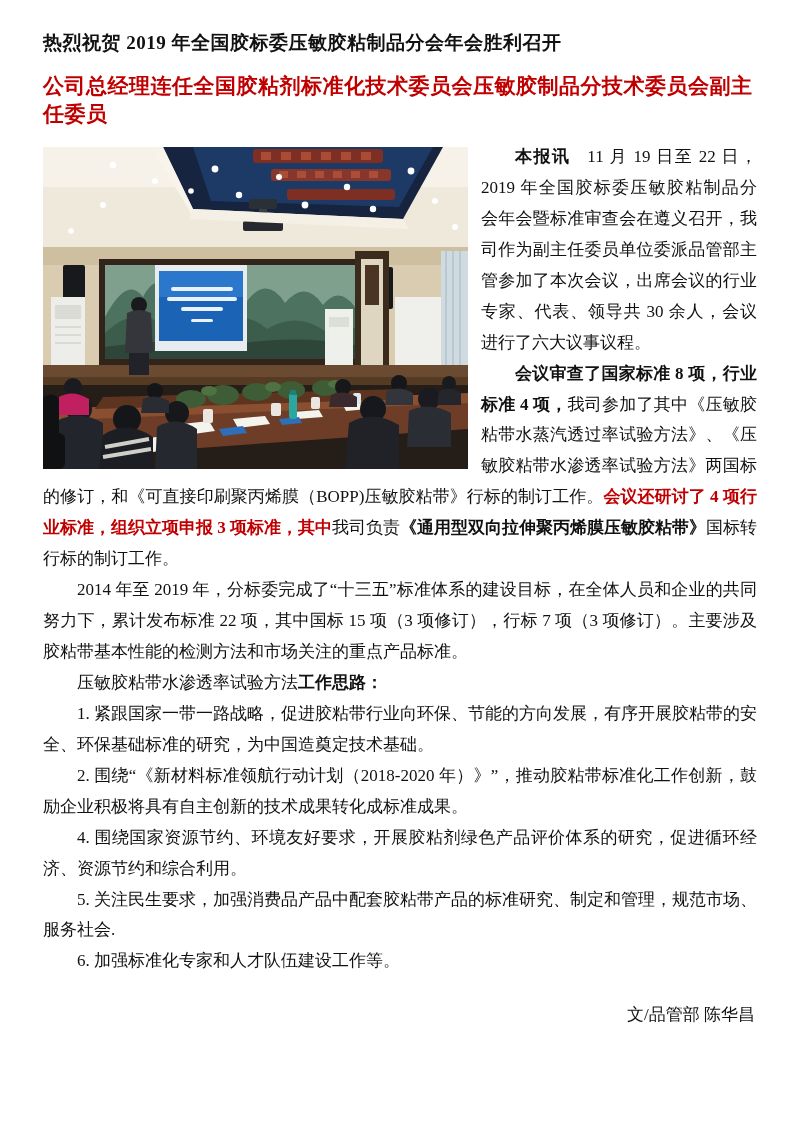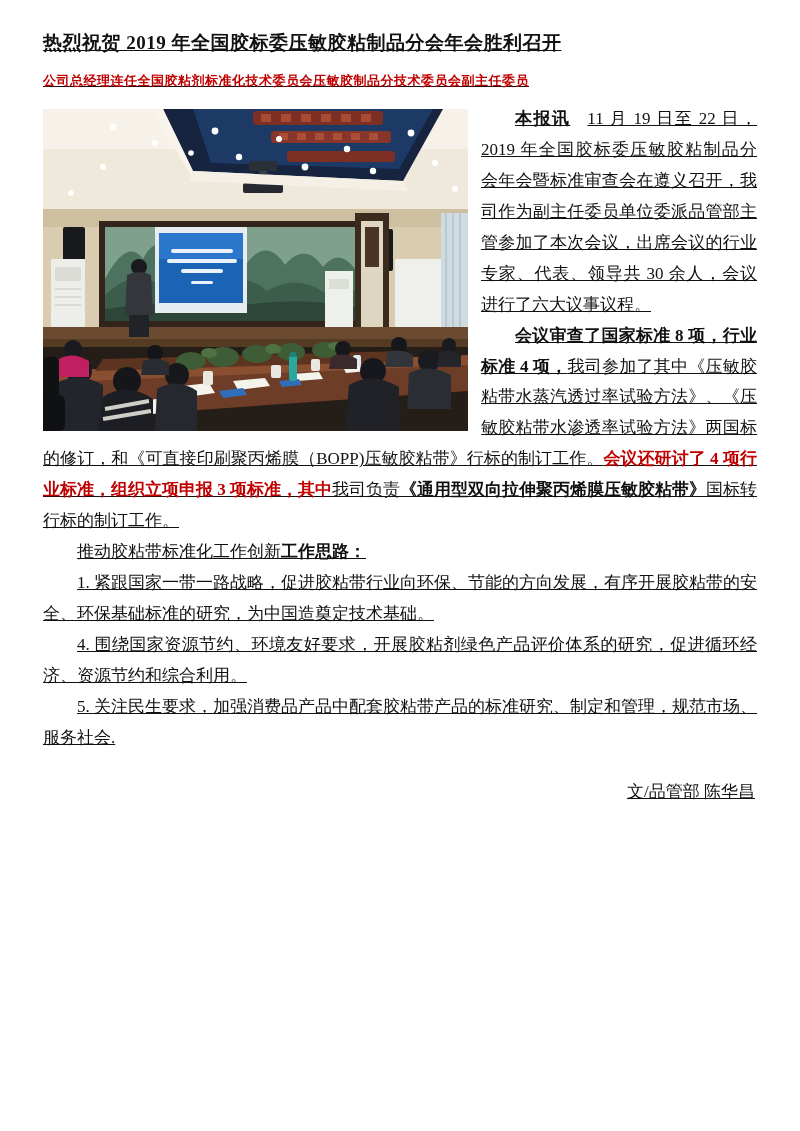--- a/index.html
+++ b/index.html
@@ -4,28 +4,27 @@
 <style>
   html,body{margin:0;padding:0;}
   body{
     width:800px;height:1131px;background:#ffffff;overflow:hidden;
     font-family:"Liberation Serif","DejaVu Serif",serif;
     color:#111;
   }
   .page{
     box-sizing:border-box;width:800px;height:1131px;
     padding:26px 43px 20px 43px;
-    text-decoration:underline;
   }
   .main-title{
     font-size:19px;font-weight:bold;letter-spacing:.5px;
     margin:4px 0 16px 0;color:#111;
   }
   .sub-title{
-    font-size:13px;font-weight:bold;letter-spacing:.5px;
+    font-size:21px;font-weight:bold;letter-spacing:.5px;
     margin:0 0 14px 0;color:#c00000;
   }
   .article{
     font-size:17px;line-height:1.82;text-align:justify;
   }
   .article p{margin:0;text-indent:2em;}
   .lead{font-weight:bold;margin-right:1em;}
   .b{font-weight:bold;}
   .red{font-weight:bold;color:#c00000;}
   .photo{
@@ -228,26 +227,29 @@
 
     <p>
       <span class="lead">本报讯</span><span>11 月 19 日至 22 日，2019 年全国胶标委压敏胶粘制品分会年会暨标准审查会在遵义召开，我司作为副主任委员单位委派品管部主管参加了本次会议，出席会议的行业专家、代表、领导共 30 余人，会议进行了六大议事议程。</span>
     </p>
 
     <p>
       <span class="b">会议审查了国家标准 8 项，行业标准 4 项，</span><span>我司参加了其中《压敏胶粘带水蒸汽透过率试验方法》、《压敏胶粘带水渗透率试验方法》两国标的修订，和《可直接印刷聚丙烯膜（BOPP)压敏胶粘带》行标的制订工作。</span><span class="red">会议还研讨了 4 项行业标准，组织立项申报 3 项标准，其中</span><span>我司负责</span><span class="b">《通用型双向拉伸聚丙烯膜压敏胶粘带》</span><span>国标转行标的制订工作。</span>
     </p>
 
 
+    <p>2014 年至 2019 年，分标委完成了“十三五”标准体系的建设目标，在全体人员和企业的共同努力下，累计发布标准 22 项，其中国标 15 项（3 项修订），行标 7 项（3 项修订）。主要涉及胶粘带基本性能的检测方法和市场关注的重点产品标准。</p>
 
     <p>
-      <span>推动胶粘带标准化工作创新</span><span class="b">工作思路：</span>
+      <span>压敏胶粘带水渗透率试验方法</span><span class="b">工作思路：</span>
     </p>
 
     <p>1. 紧跟国家一带一路战略，促进胶粘带行业向环保、节能的方向发展，有序开展胶粘带的安全、环保基础标准的研究，为中国造奠定技术基础。</p>
+    <p>2. 围绕“《新材料标准领航行动计划（2018-2020 年）》”，推动胶粘带标准化工作创新，鼓励企业积极将具有自主创新的技术成果转化成标准成果。</p>
     <p>4. 围绕国家资源节约、环境友好要求，开展胶粘剂绿色产品评价体系的研究，促进循环经济、资源节约和综合利用。</p>
     <p>5. 关注民生要求，加强消费品产品中配套胶粘带产品的标准研究、制定和管理，规范市场、服务社会.</p>
+    <p>6. 加强标准化专家和人才队伍建设工作等。</p>
 
   </div>
 
   <div class="byline">文/品管部  陈华昌</div>
 
 </div>
 
 </body></html>

